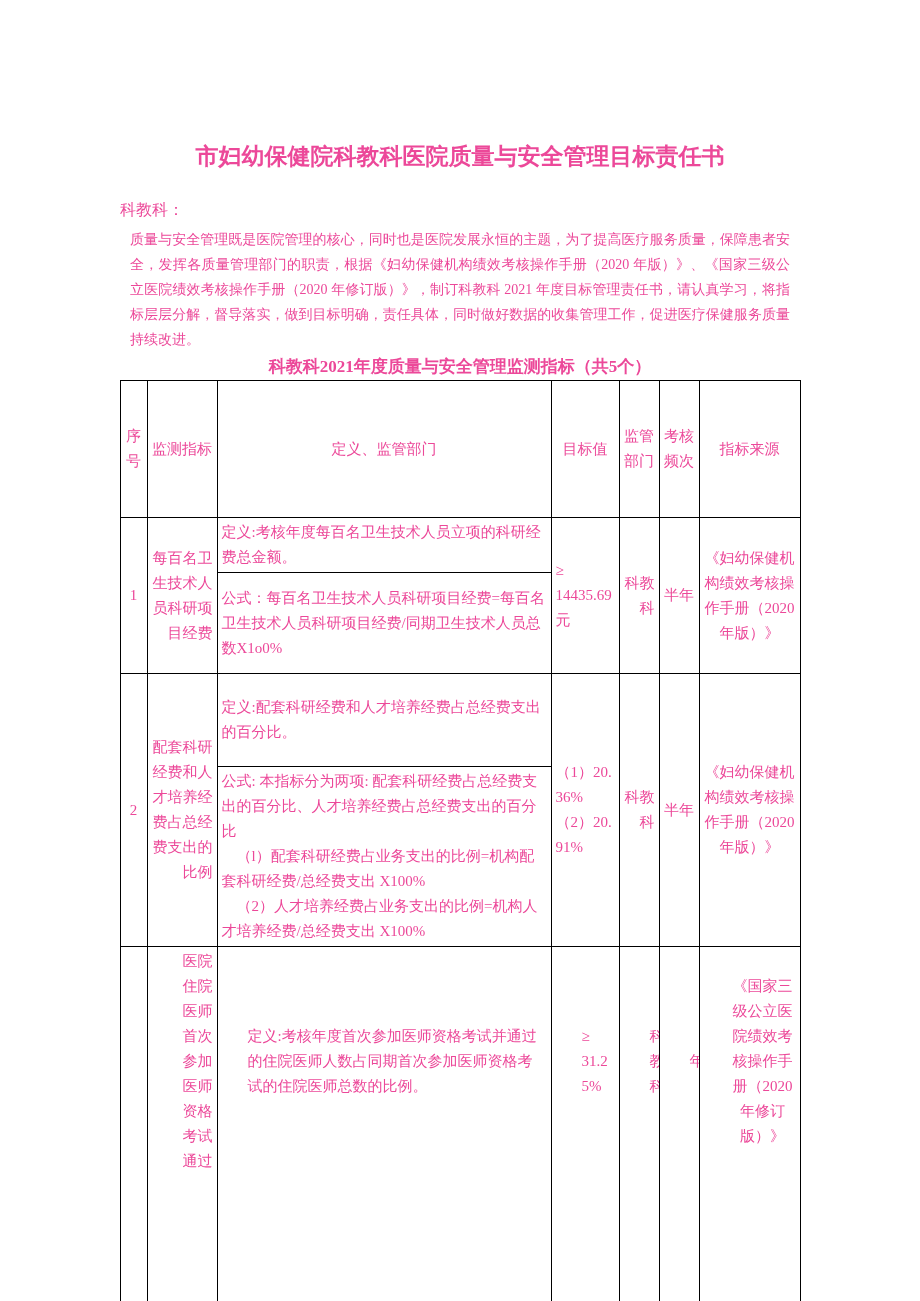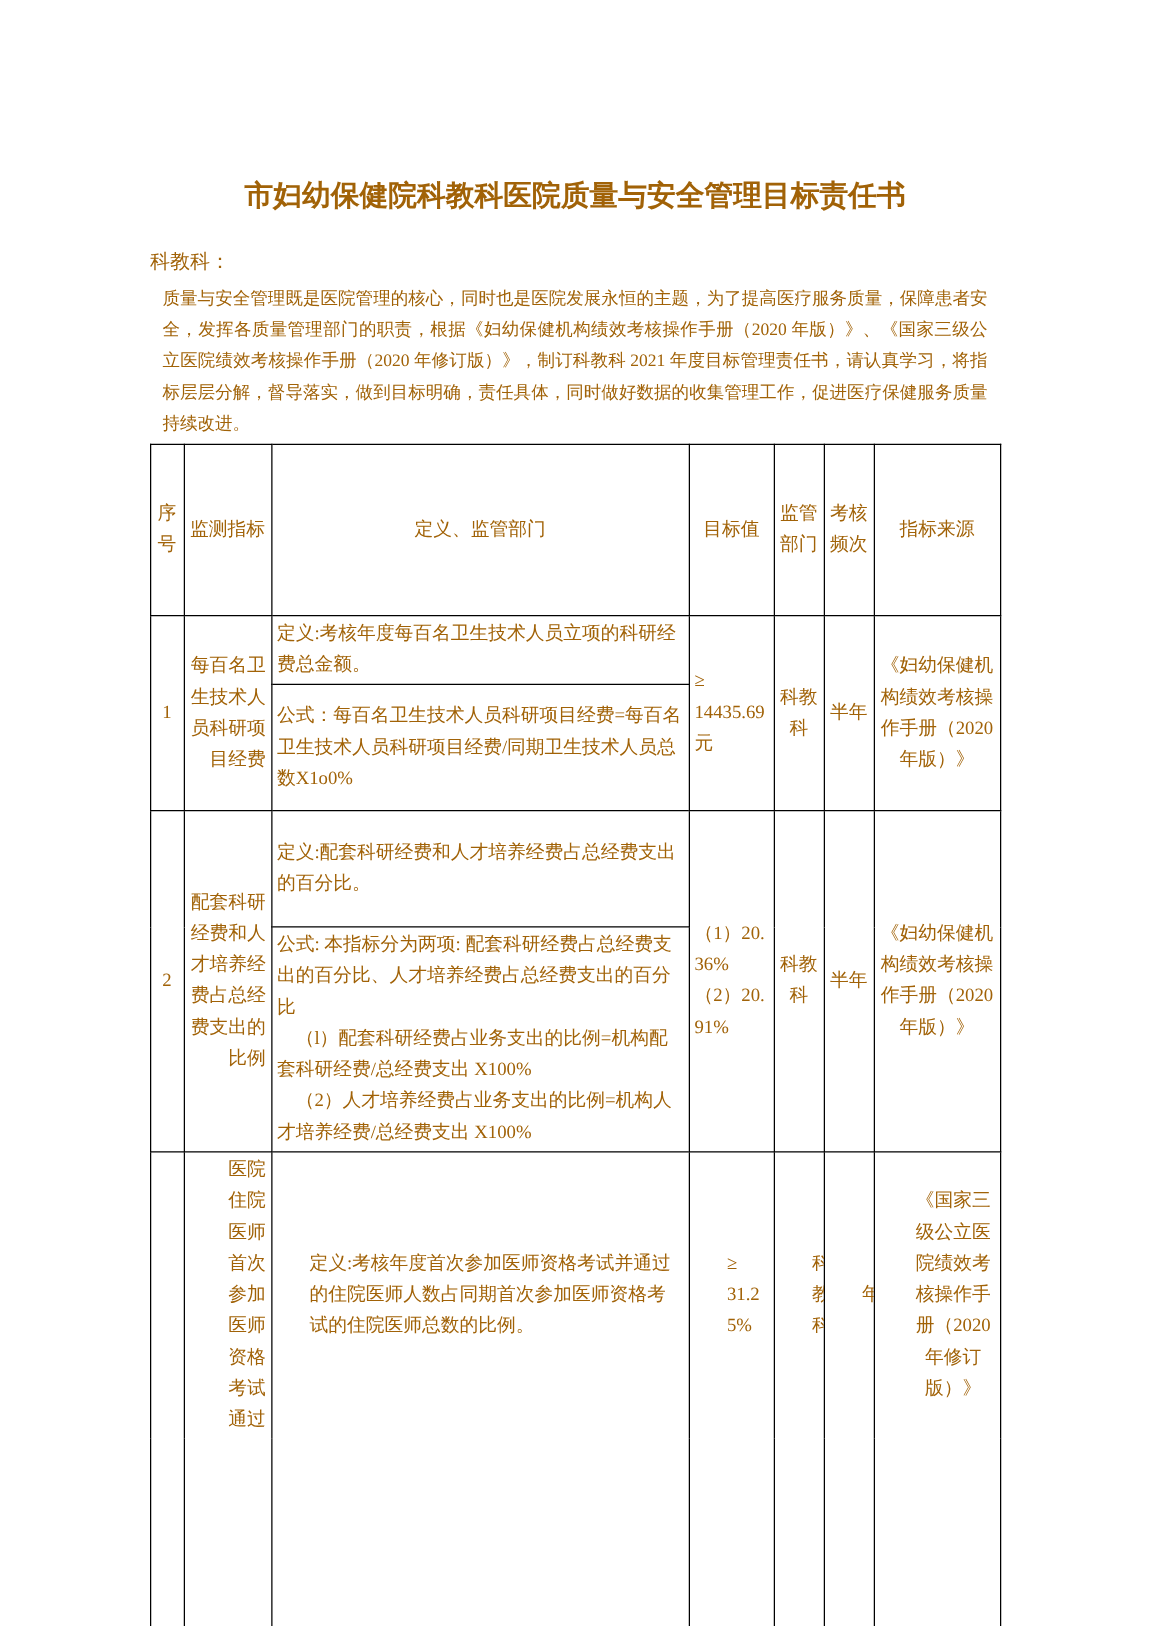--- a/index.html
+++ b/index.html
@@ -1,21 +1,21 @@
 <!DOCTYPE html>
 <html><head>
 <meta charset="utf-8">
 <style>
   html, body { margin: 0; padding: 0; background: #ffffff; }
   .page {
     position: relative;
     width: 920px;
     height: 1301px;
     background: #ffffff;
-    color: #a16207;
+    color: #ec4899;
     overflow: hidden;
     font-family: "Liberation Serif", "DejaVu Serif", serif;
   }
   .doc-title {
     margin: 0;
     padding: 142px 0 0 0;
     text-align: center;
     font-size: 23px;
     font-weight: bold;
     line-height: 30px;
@@ -64,21 +64,21 @@
     padding: 6px 8px;
     white-space: pre-wrap;
   }
   .c-def-mid { vertical-align: middle; }
   .c-target {
     text-align: left;
     white-space: pre-wrap;
     word-break: break-all;
     padding: 2px 5px;
   }
-  .c-dept { text-align: center; padding: 2px 5px; }
+  .c-dept { text-align: right; padding: 2px 5px; }
   .c-freq { text-align: center; word-break: break-all; padding: 2px 12px; }
   .c-src  { text-align: center; padding: 2px 5px; }
   tr.r1a { height: 54px; }
   tr.r1b { height: 101px; }
   tr.r2a { height: 93px; }
   tr.r2b { height: 170px; }
   tr.r3  { height: 212px; }
   tr.rfill { height: 150px; }
   tr.r3 td { border-bottom: none; padding-left: 30px; }
   tr.rfill td { border-top: none; border-bottom: none; }
@@ -87,20 +87,21 @@
 <body>
 
 <div class="page">
 
   <h1 class="doc-title">市妇幼保健院科教科医院质量与安全管理目标责任书</h1>
 
   <p class="salutation">科教科：</p>
 
   <p class="body-text">质量与安全管理既是医院管理的核心，同时也是医院发展永恒的主题，为了提高医疗服务质量，保障患者安全，发挥各质量管理部门的职责，根据《妇幼保健机构绩效考核操作手册（2020 年版）》、《国家三级公立医院绩效考核操作手册（2020 年修订版）》，制订科教科 2021 年度目标管理责任书，请认真学习，将指标层层分解，督导落实，做到目标明确，责任具体，同时做好数据的收集管理工作，促进医疗保健服务质量持续改进。</p>
 
+  <p class="table-caption">科教科2021年度质量与安全管理监测指标（共5个）</p>
 
   <table class="report">
     <colgroup>
       <col style="width:27px">
       <col style="width:70px">
       <col style="width:334px">
       <col style="width:68px">
       <col style="width:40px">
       <col style="width:40px">
       <col style="width:101px">

